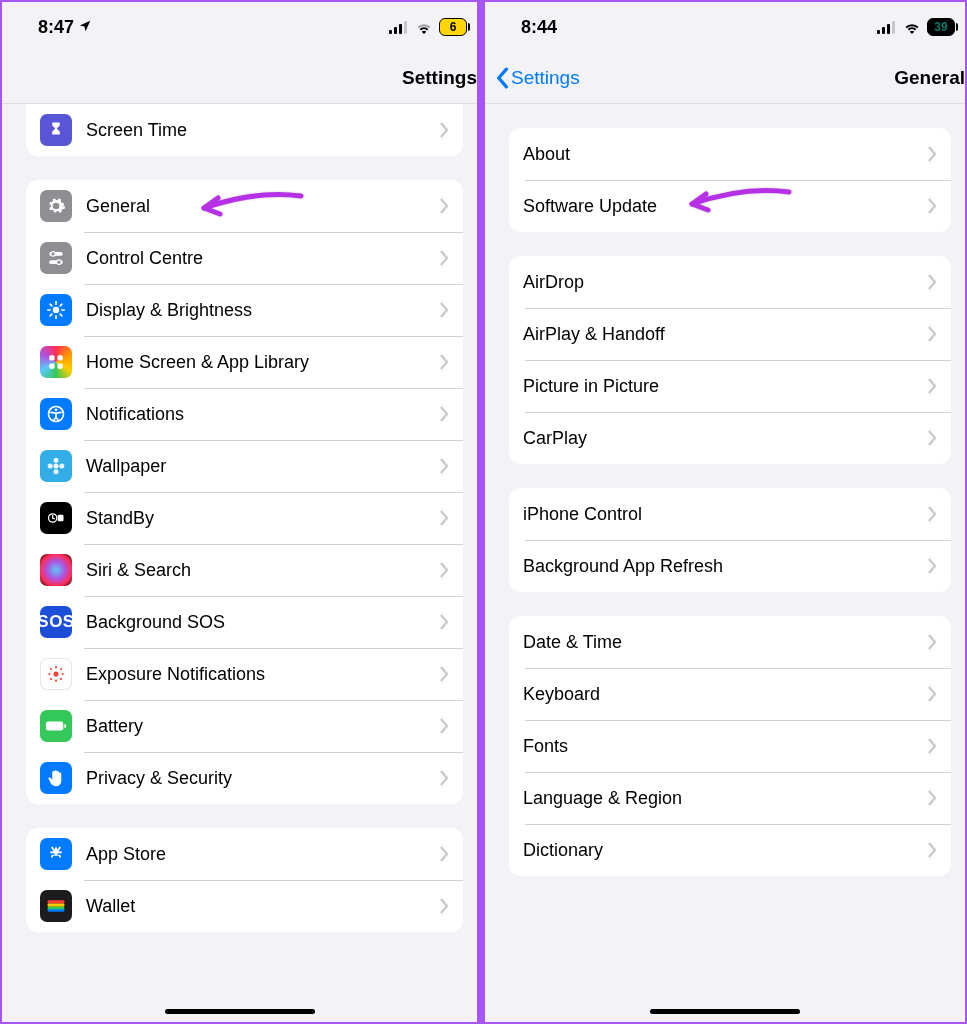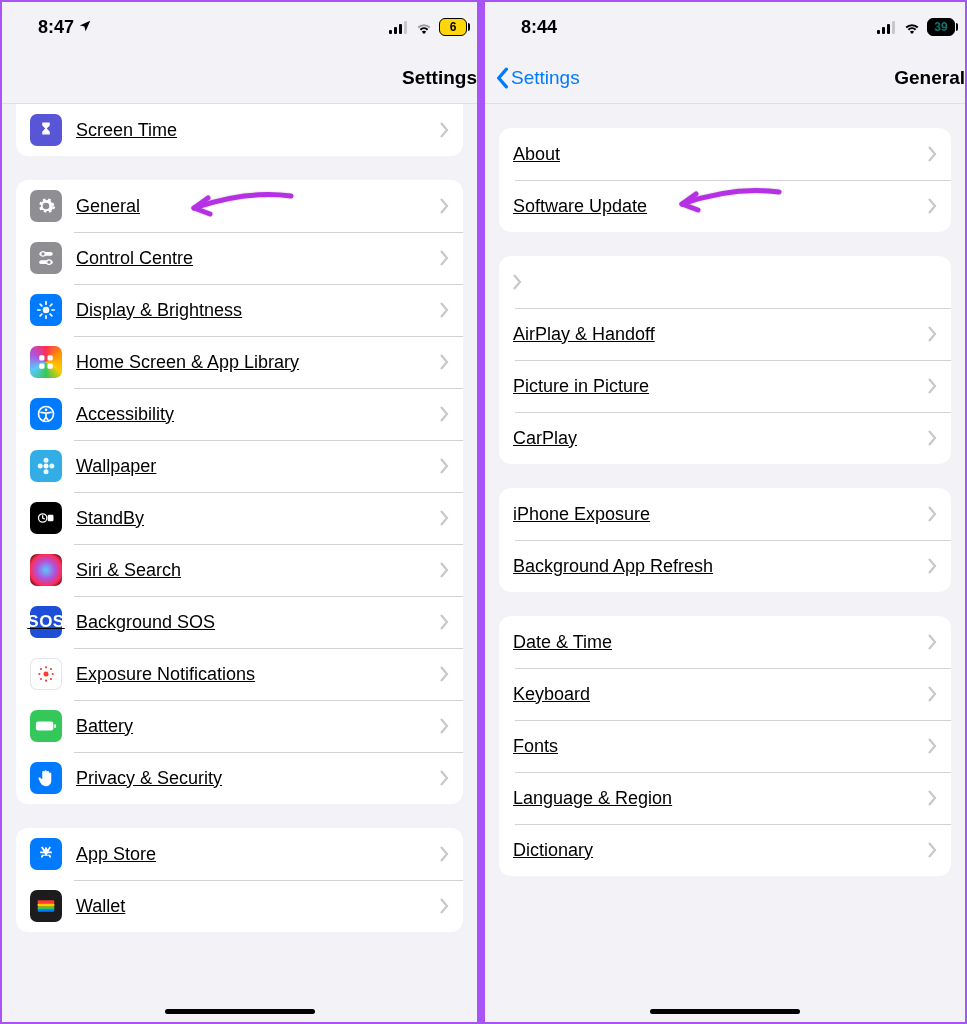--- a/index.html
+++ b/index.html
@@ -61,21 +61,21 @@
   }
   .nav-title { font-size:19px; font-weight:600; }
   .nav-back {
     position:absolute; left:10px; top:0; bottom:0;
     display:flex; align-items:center; gap:2px;
     color:#007aff; font-size:19px;
   }
   .nav-back svg { display:block; }
 
   
-  .scroll { padding: 0 14px 60px 14px; text-decoration: underline; }
+  .scroll { padding: 0 14px 60px 24px; }
   .group {
     background:#fff;
     border-radius:12px;
     margin-top: 24px;
     overflow:hidden;
   }
   .group.first-left { margin-top: 0; border-radius: 0 0 12px 12px; }
   .row {
     display:flex; align-items:center;
     min-height:52px;
@@ -251,21 +251,21 @@
           </span>
       </div>
       <div class="row">
         <div class="icon ic-blue">
           <svg width="20" height="20" viewBox="0 0 24 24" fill="none" stroke="#fff" stroke-width="2">
               <circle cx="12" cy="12" r="9"></circle>
               <circle cx="12" cy="7" r="1.6" fill="#fff" stroke="none"></circle>
               <path d="M6 10l6 1 6-1M12 11v5m0 0l-3 4m3-4l3 4" stroke-linecap="round"></path>
             </svg>
         </div>
-        <div class="label">Accessibility</div>
+        <div class="label">Notifications</div>
         <span class="chev">
             <svg width="9" height="16" viewBox="0 0 9 16" fill="none" stroke="#c7c7cc" stroke-width="2.2">
               <path d="M1 1l6 7-6 7"></path>
             </svg>
           </span>
       </div>
       <div class="row">
         <div class="icon ic-teal">
           <svg width="20" height="20" viewBox="0 0 24 24" fill="#fff">
               <circle cx="12" cy="12" r="3"></circle>
@@ -464,20 +464,21 @@
           <svg width="110" height="32" viewBox="0 0 110 32">
               <path d="M105 6 Q60 0 8 18" stroke="#b630e6" stroke-width="5" fill="none" stroke-linecap="round"></path>
               <path d="M8 18 l14 -10 M8 18 l16 6" stroke="#b630e6" stroke-width="5" fill="none" stroke-linecap="round"></path>
             </svg>
         </span>
       </div>
     </div>
 
     <div class="group noicons">
       <div class="row">
+        <div class="label">AirDrop</div>
         <span class="chev">
             <svg width="9" height="16" viewBox="0 0 9 16" fill="none" stroke="#c7c7cc" stroke-width="2.2">
               <path d="M1 1l6 7-6 7"></path>
             </svg>
           </span>
       </div>
       <div class="row">
         <div class="label">AirPlay &amp; Handoff</div>
         <span class="chev">
             <svg width="9" height="16" viewBox="0 0 9 16" fill="none" stroke="#c7c7cc" stroke-width="2.2">
@@ -498,21 +499,21 @@
         <span class="chev">
             <svg width="9" height="16" viewBox="0 0 9 16" fill="none" stroke="#c7c7cc" stroke-width="2.2">
               <path d="M1 1l6 7-6 7"></path>
             </svg>
           </span>
       </div>
     </div>
 
     <div class="group noicons">
       <div class="row">
-        <div class="label">iPhone Exposure</div>
+        <div class="label">iPhone Control</div>
         <span class="chev">
             <svg width="9" height="16" viewBox="0 0 9 16" fill="none" stroke="#c7c7cc" stroke-width="2.2">
               <path d="M1 1l6 7-6 7"></path>
             </svg>
           </span>
       </div>
       <div class="row">
         <div class="label">Background App Refresh</div>
         <span class="chev">
             <svg width="9" height="16" viewBox="0 0 9 16" fill="none" stroke="#c7c7cc" stroke-width="2.2">

